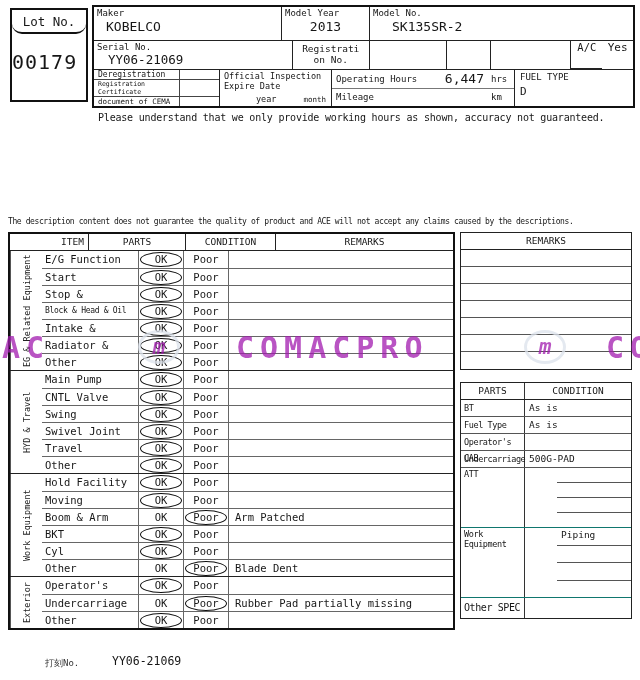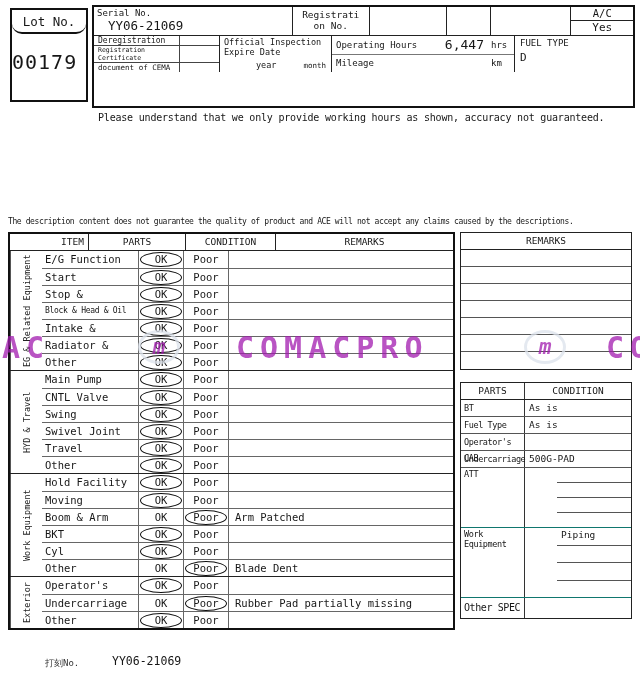--- a/index.html
+++ b/index.html
@@ -26,21 +26,21 @@
   .hr3 { height:36px; }
   .lab { font-size:9px; padding:1px 2px 0 3px; display:block; }
   .val-lg { font-size:13px; }
   .maker { width:188px; } .maker .v { margin:1px 0 0 12px; }
   .my { width:88px; } .my .v { text-align:center; margin-top:1px; }
   .mn { flex:1; } .mn .v { margin:1px 0 0 22px; }
   .serial { width:200px; } .serial .v { margin:0 0 0 14px; font-size:12.5px; }
   .regno { width:78px; display:flex; align-items:center; justify-content:center;
     font-size:9.5px; text-align:center; white-space:pre-line; line-height:1.15; }
   .e1 { width:78px; } .e2 { width:44px; } .e3 { width:81px; }
-  .acc { width:62px; display:flex; flex-direction:column; }
+  .acc { width:62px; display:flex; flex-direction:row; }
   .acc .ac-l { flex:1; border-bottom:1px solid #222; text-align:center; font-size:10.5px; line-height:13px; }
   .acc .ac-v { flex:1; text-align:center; font-size:11px; line-height:14px; }
   .dereg { width:126px; display:flex; flex-direction:column; }
   .dereg .drow { flex:1; display:flex; border-bottom:1px solid #444; }
   .dereg .drow:last-child { border-bottom:none;gap:28px; }
   .dereg .dlab { width:86px; border-right:1px solid #444; display:flex; align-items:center; padding-left:4px; }
   .dereg .dbox { flex:1; }
   .d1 { font-size:8px; } .d2 { font-size:6.5px; } .d3 { font-size:7.5px; }
   .oi { width:112px; }
   .oi .oi-lab { font-size:8.5px; white-space:pre-line; line-height:1.15; padding:2px 0 0 4px; }
@@ -122,20 +122,34 @@
 <body>
 
 <div class="page">
 
   <div class="abs lotbox">
     <div class="lot-label">Lot No.</div>
     <div class="lot-value">00179</div>
   </div>
 
   <div class="abs hdr">
+    <div class="hrow hr1">
+      <div class="cell maker">
+        <span class="lab">Maker</span>
+        <div class="v val-lg">KOBELCO</div>
+      </div>
+      <div class="cell my">
+        <span class="lab">Model Year</span>
+        <div class="v val-lg">2013</div>
+      </div>
+      <div class="cell mn last">
+        <span class="lab">Model No.</span>
+        <div class="v val-lg">SK135SR-2</div>
+      </div>
+    </div>
     <div class="hrow hr2">
       <div class="cell serial">
         <span class="lab">Serial No.</span>
         <div class="v">YY06-21069</div>
       </div>
       <div class="cell regno">Registrati
 on No.</div>
       <div class="cell e1"></div>
       <div class="cell e2"></div>
       <div class="cell e3"></div>

